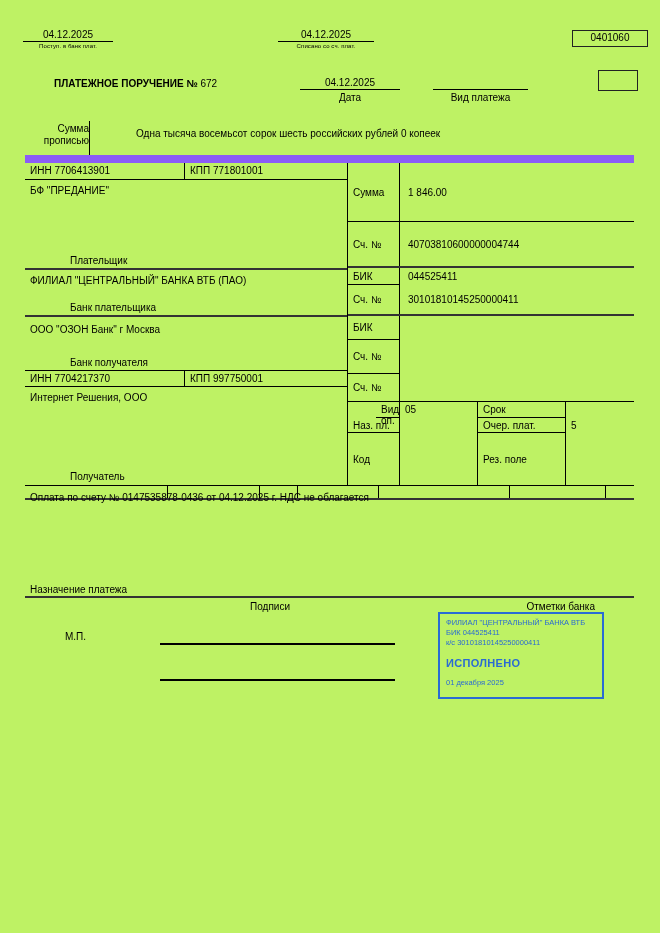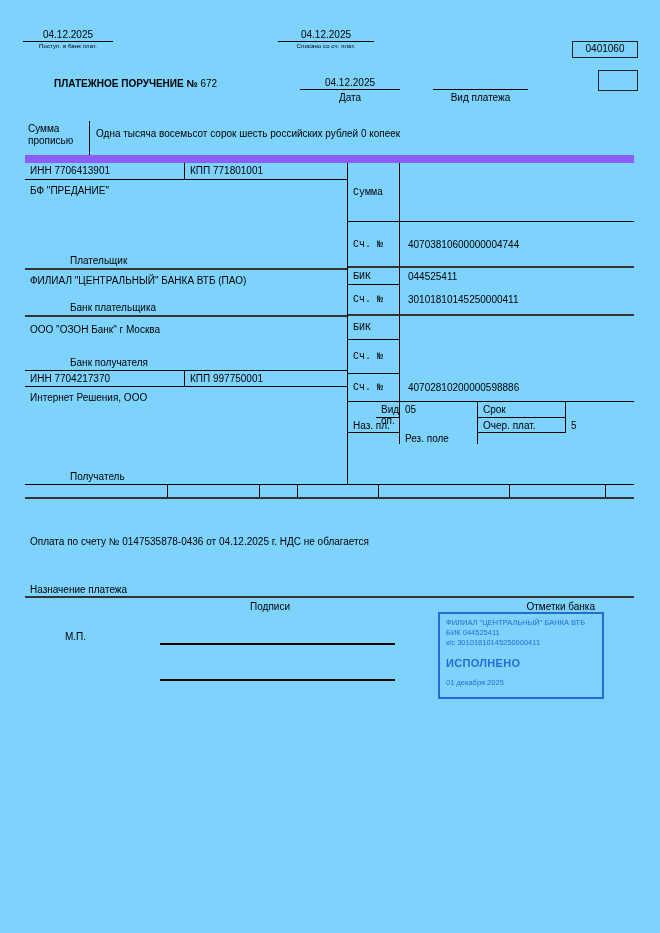--- a/index.html
+++ b/index.html
@@ -1,52 +1,52 @@
 <!DOCTYPE html>
 <html lang="ru"><head>
 <meta charset="utf-8">
 <style>
   * { margin:0; padding:0; box-sizing:border-box; }
   html,body { background:#fff; }
   body { font-family:"Liberation Sans","DejaVu Sans",sans-serif; color:#000; }
   #page {
-    position:relative; width:660px; height:933px; background:#7dd3fc;
+    position:relative; width:660px; height:933px; background:#bef264;
     font-size:10px; overflow:hidden;
   }
   .abs { position:absolute; }
   .c { text-align:center; }
   .small { font-size:6px; letter-spacing:0.1px; }
   .b { font-weight:bold; }
   .uline { border-bottom:1px solid #000; }
   .thick { background:#333; height:2px; }
 
   
   .code-box { border:1.5px solid #222; height:17px; line-height:14px; text-align:center; }
   .empty-box { border:1.5px solid #222; }
 
   
   .sumwords { left:25px; top:121px; width:609px; height:34px; display:flex; }
-  .sumwords .lbl { width:65px; border-right:1px solid #000; padding:2px 0 16px 3px; line-height:1.15; }
-  .sumwords .val { flex:1; padding:7px 0 0 6px; }
+  .sumwords .lbl { width:65px; border-right:1px solid #000; padding:2px 0 16px 3px; line-height:1.15;text-align:right; }
+  .sumwords .val { flex:1; padding:7px 0 0 6px;margin-left:40px; }
 
   
   .maintable { left:25px; top:155px; width:609px; border-top:8px solid #8b5cf6; }
   .tbody { display:flex; }
   .leftcol { width:322px; }
   .rightcol { width:287px; border-left:1px solid #000; }
 
   .lrow { position:relative; }
   .lrow .name { padding:5px 0 0 5px; }
   .lrow .rolelabel { position:absolute; left:13px; bottom:2px;margin-left:32px; }
   .innrow { display:flex; height:17px; border-bottom:1px solid #000; }
   .innrow .cell1 { width:160px; border-right:1px solid #000; padding:2px 0 0 5px; }
   .innrow .cell2 { flex:1; padding:2px 0 0 5px; }
 
   .rrow { display:flex; }
-  .rrow .rlbl { width:52px; border-right:1px solid #000; display:flex; align-items:center; padding-left:5px;font-family:Liberation Mono, monospace; }
+  .rrow .rlbl { width:52px; border-right:1px solid #000; display:flex; align-items:center; padding-left:5px; }
   .rrow .rval { flex:1; display:flex; align-items:center; padding-left:8px; }
   .lblb { border-bottom:1px solid #000; }
 
   .opgrid { display:grid; grid-template-columns:52px 78px 88px 69px; }
   .og { padding:2px 0 0 5px; }
   .br { border-right:1px solid #000; }
   .bb { border-bottom:1px solid #000; }
   .vmid { display:flex; align-items:center; padding-left:5px; }
 
   .fieldsrow { display:flex; height:15px; border-top:1px solid #000; border-bottom:2px solid #333; }
@@ -70,21 +70,21 @@
 <div id="page">
 
   <div class="abs" style="left:23px; top:29px; width:90px;">
     <div class="c uline" style="padding-bottom:1px;">04.12.2025</div>
     <div class="c small" style="padding-top:1px;">Поступ. в банк плат.</div>
   </div>
   <div class="abs" style="left:278px; top:29px; width:96px;">
     <div class="c uline" style="padding-bottom:1px;">04.12.2025</div>
     <div class="c small" style="padding-top:1px;">Списано со сч. плат.</div>
   </div>
-  <div class="abs code-box" style="left:572px; top:41px; width:66px;">0401060</div>
+  <div class="abs code-box" style="left:572px; top:30px; width:76px;">0401060</div>
 
   <div class="abs" style="left:30px; top:78px; font-size:10px;padding-left:24px;">
     <span class="b">ПЛАТЕЖНОЕ ПОРУЧЕНИЕ №</span>
     <span>672</span>
   </div>
   <div class="abs" style="left:300px; top:77px; width:100px;">
     <div class="c uline" style="padding-bottom:1px;">04.12.2025</div>
     <div class="c" style="padding-top:2px;">Дата</div>
   </div>
   <div class="abs" style="left:433px; top:77px; width:95px;">
@@ -124,20 +124,21 @@
         </div>
         <div class="lrow" style="height:97px;">
           <div class="name">Интернет Решения, ООО</div>
           <div class="rolelabel">Получатель</div>
         </div>
       </div>
 
       <div class="rightcol">
         <div class="rrow" style="height:59px; border-bottom:1px solid #000;">
           <div class="rlbl">Сумма</div>
+          <div class="rval">1 846.00</div>
         </div>
         <div class="rrow" style="height:46px; border-bottom:2px solid #333;">
           <div class="rlbl">Сч. №</div>
           <div class="rval">40703810600000004744</div>
         </div>
         <div class="rrow" style="height:17px;">
           <div class="rlbl lblb">БИК</div>
           <div class="rval">044525411</div>
         </div>
         <div class="rrow" style="height:31px; border-bottom:2px solid #333;">
@@ -145,52 +146,52 @@
           <div class="rval">30101810145250000411</div>
         </div>
         <div class="rrow" style="height:24px;">
           <div class="rlbl lblb">БИК</div>
         </div>
         <div class="rrow" style="height:34px;">
           <div class="rlbl lblb">Сч. №</div>
         </div>
         <div class="rrow" style="height:28px; border-bottom:1px solid #000;">
           <div class="rlbl">Сч. №</div>
-          <div class="rval">40702810200000598886</div>
         </div>
         <div class="opgrid">
           <div class="og br bb" style="height:16px;margin-left:28px;">Вид оп.</div>
           <div class="og br">05</div>
           <div class="og br bb">Срок</div>
           <div class="og"></div>
 
           <div class="og br bb" style="height:15px;">Наз. пл.</div>
           <div class="og br"></div>
           <div class="og br bb">Очер. плат.</div>
           <div class="og">5</div>
 
+          <div class="vmid br" style="height:52px;">Код</div>
           <div class="br"></div>
           <div class="vmid br">Рез. поле</div>
           <div></div>
         </div>
       </div>
     </div>
 
     <div class="fieldsrow">
       <div class="fcell" style="width:143px;"></div>
       <div class="fcell" style="width:92px;"></div>
       <div class="fcell" style="width:38px;"></div>
       <div class="fcell" style="width:81px;"></div>
       <div class="fcell" style="width:131px;"></div>
       <div class="fcell" style="width:96px;"></div>
       <div class="fcell" style="width:28px;"></div>
     </div>
   </div>
 
-  <div class="abs" style="left:30px; top:536px;">Оплата по счету № 0147535878-0436 от 04.12.2025 г. НДС не облагается</div>
+  <div class="abs" style="left:30px; top:492px;">Оплата по счету № 0147535878-0436 от 04.12.2025 г. НДС не облагается</div>
   <div class="abs" style="left:30px; top:584px;">Назначение платежа</div>
   <div class="abs thick" style="left:25px; top:596px; width:609px;"></div>
 
   <div class="abs c" style="left:200px; top:601px; width:140px;">Подписи</div>
   <div class="abs c" style="left:465px; top:601px; width:130px;text-align:right;">Отметки банка</div>
   <div class="abs" style="left:65px; top:631px;">М.П.</div>
   <div class="abs sigline" style="left:160px; top:643px; width:235px;"></div>
   <div class="abs sigline" style="left:160px; top:679px; width:235px;"></div>
 
   <div class="abs stamp">

